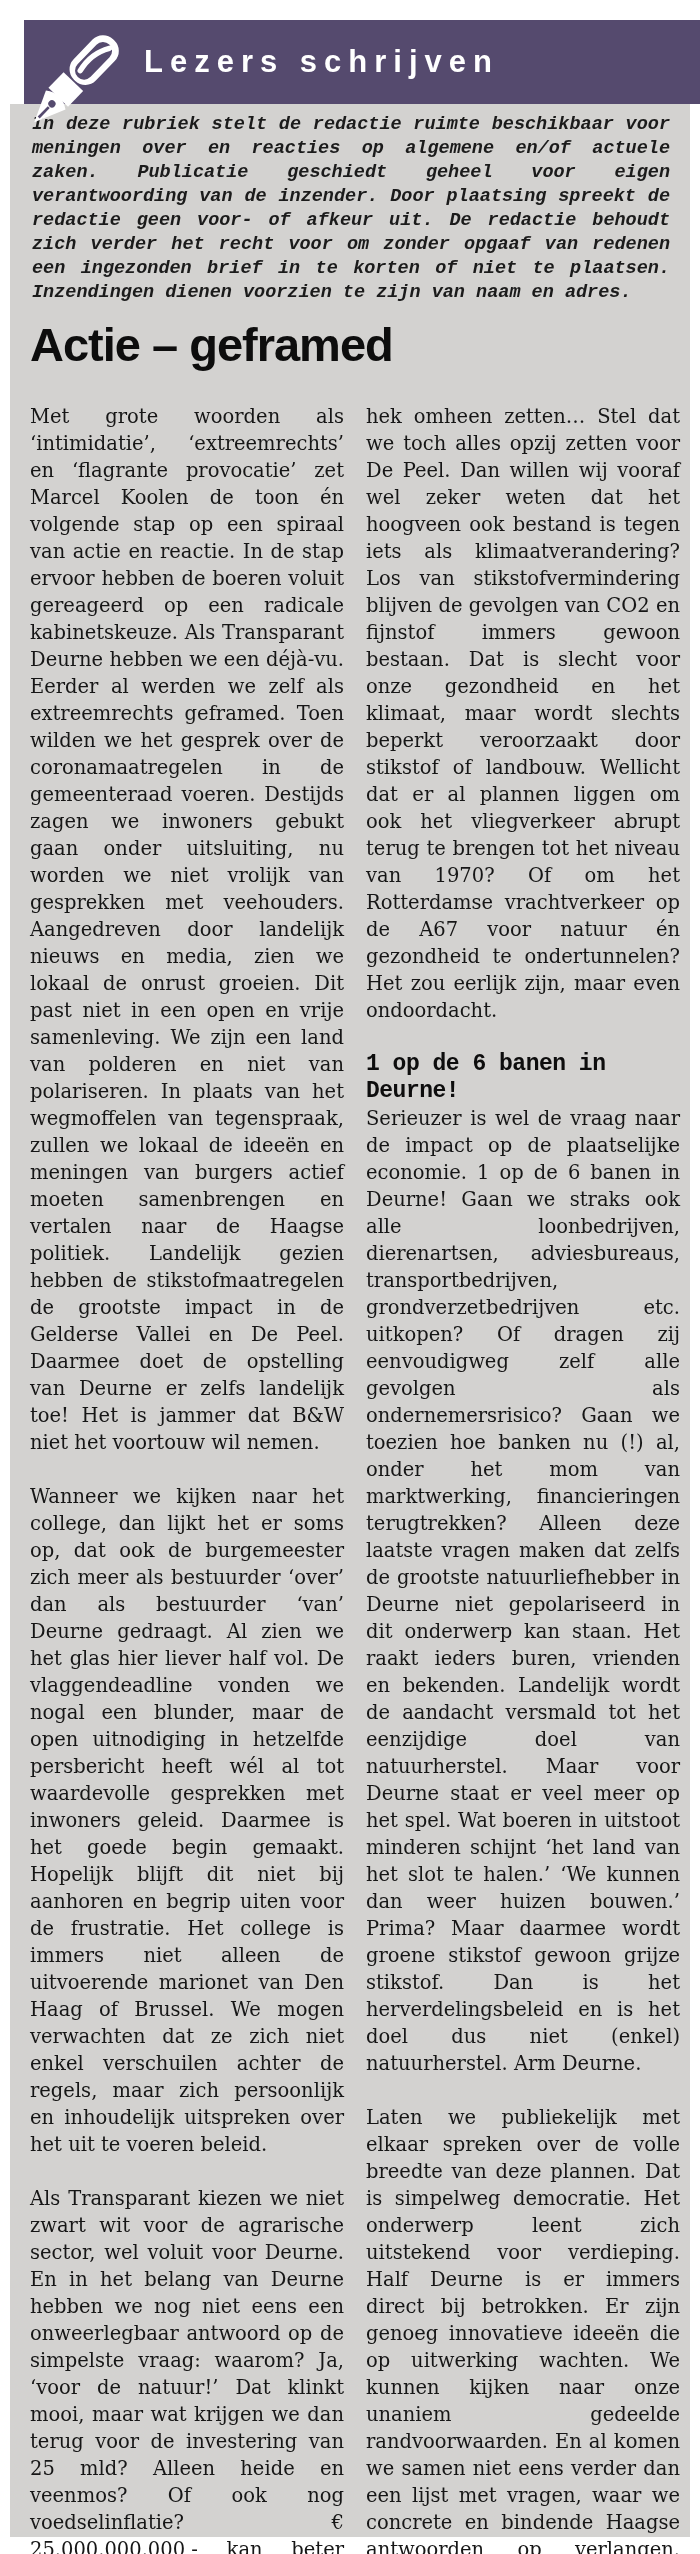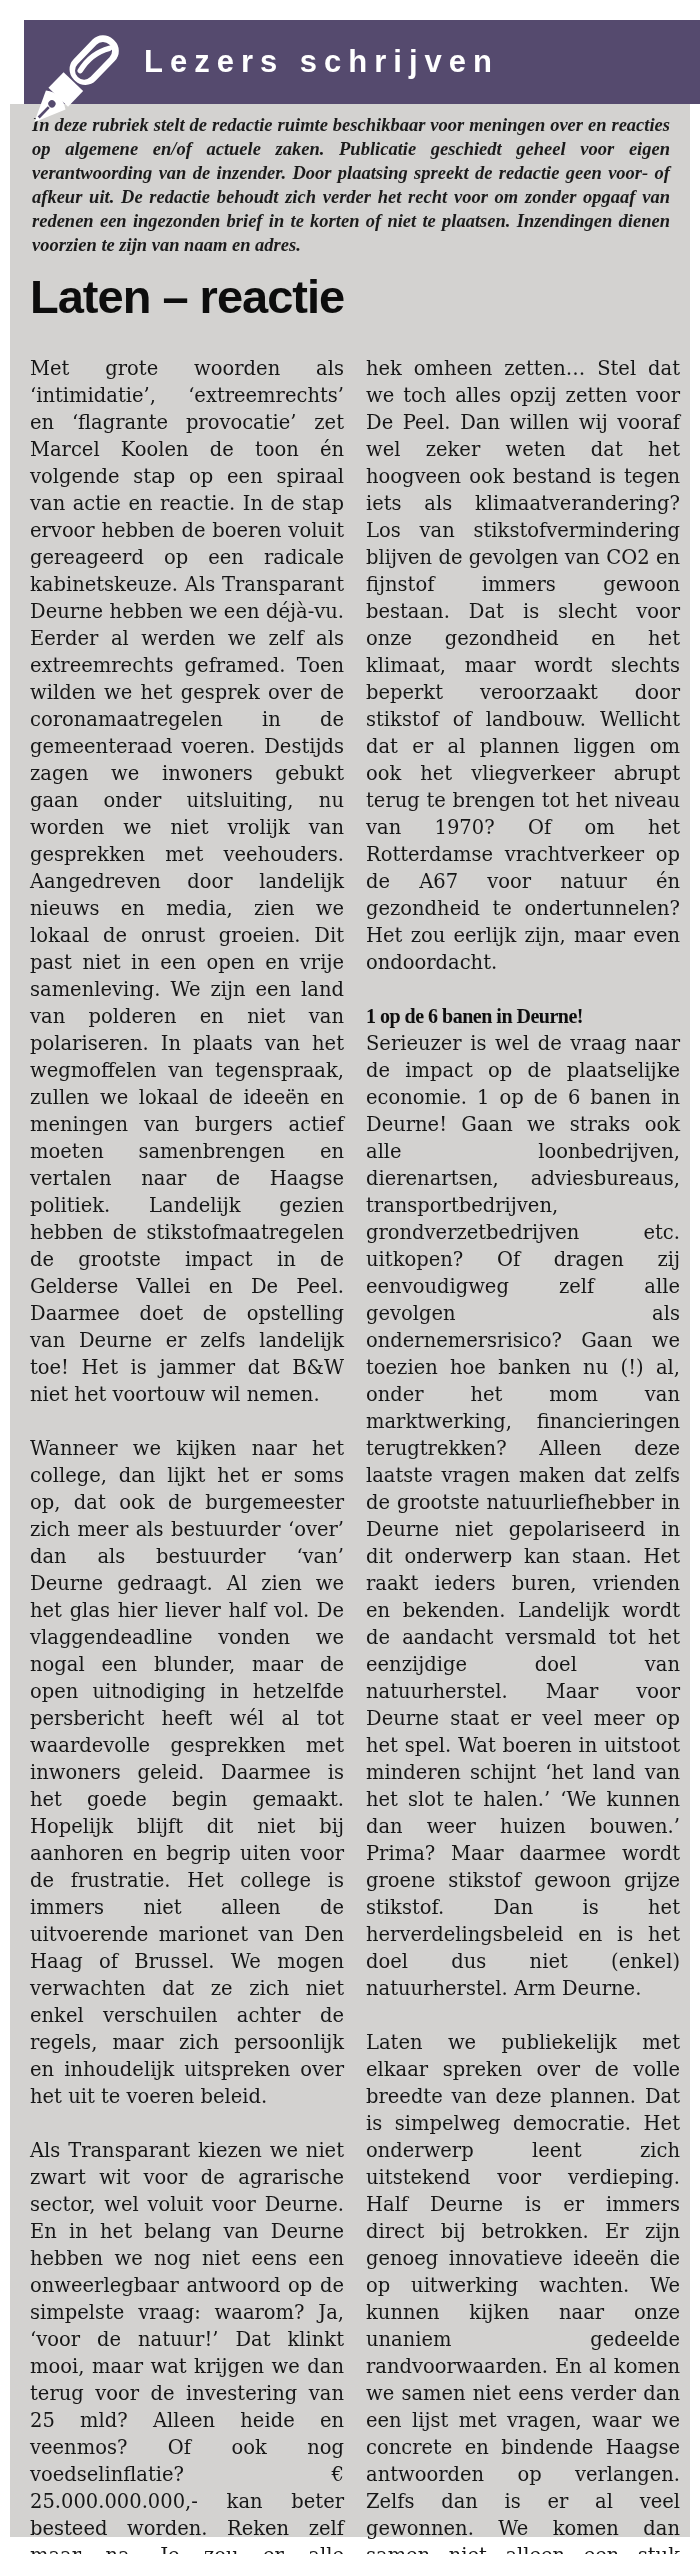--- a/index.html
+++ b/index.html
@@ -28,21 +28,21 @@
   .panel{
     position:absolute;left:10px;top:104px;width:680px;height:2433px;
     background:#d3d2d0;
     box-sizing:border-box;
   }
   .intro{
     margin:0;padding:9px 20px 0 22px;
     font-style:italic;font-weight:bold;
     font-size:18.5px;line-height:24px;
     text-align:justify;
-    font-family:Liberation Serif, serif;
+    font-family:Liberation Mono, monospace;
   }
   .headline{
     margin:15px 0 0 20px;
     font-size:47px;line-height:50px;font-weight:bold;
     letter-spacing:-1px;
     font-family:"Liberation Sans",sans-serif;
     color:#0d0d0d;
   }
   .columns{
     display:flex;gap:22px;
@@ -53,22 +53,22 @@
     width:314px;flex:0 0 314px;
     font-family:"DejaVu Serif","Liberation Serif",serif;
     font-size:19.5px;line-height:27px;
     text-align:justify;
     color:#161616;
   }
   .col p{margin:0 0 27px 0;}
   .col p:last-child{margin-bottom:0;}
   .col h3{
     margin:0 0 0 0;
-    font-family:Liberation Serif, serif;
-    font-size:20px;line-height:27px;font-weight:bold;
+    font-family:Liberation Mono, monospace;
+    font-size:23px;line-height:27px;font-weight:bold;
     letter-spacing:-0.5px;
     text-align:left;
     color:#0d0d0d;
   }
 </style>
 </head>
 <body>
 
 <div class="banner">
   <span class="banner-title">Lezers schrijven</span>
@@ -88,21 +88,21 @@
       <circle cx="60" cy="100" r="4" fill="#554a6e"></circle>
       <line x1="60" y1="105" x2="60" y2="121" stroke="#554a6e" stroke-width="3"></line>
     </g>
   </svg>
 </div>
 
 <div class="panel">
 
   <p class="intro">In deze rubriek stelt de redactie ruimte beschikbaar voor meningen over en reacties op algemene en/of actuele zaken. Publicatie geschiedt geheel voor eigen verantwoording van de inzender. Door plaatsing spreekt de redactie geen voor- of afkeur uit. De redactie behoudt zich verder het recht voor om zonder opgaaf van redenen een ingezonden brief in te korten of niet te plaatsen. Inzendingen dienen voorzien te zijn van naam en adres.</p>
 
-  <h1 class="headline">Laten – reactie</h1>
+  <h1 class="headline">Actie – geframed</h1>
 
   <div class="columns">
 
     <div class="col">
       <p>Met grote woorden als ‘intimidatie’, ‘extreemrechts’ en ‘flagrante provocatie’ zet Marcel Koolen de toon én volgende stap op een spiraal van actie en reactie. In de stap ervoor hebben de boeren voluit gereageerd op een radicale kabinetskeuze. Als Transparant Deurne hebben we een déjà-vu. Eerder al werden we zelf als extreemrechts geframed. Toen wilden we het gesprek over de coronamaatregelen in de gemeenteraad voeren. Destijds zagen we inwoners gebukt gaan onder uitsluiting, nu worden we niet vrolijk van gesprekken met veehouders. Aangedreven door landelijk nieuws en media, zien we lokaal de onrust groeien. Dit past niet in een open en vrije samenleving. We zijn een land van polderen en niet van polariseren. In plaats van het wegmoffelen van tegenspraak, zullen we lokaal de ideeën en meningen van burgers actief moeten samenbrengen en vertalen naar de Haagse politiek. Landelijk gezien hebben de stikstofmaatregelen de grootste impact in de Gelderse Vallei en De Peel. Daarmee doet de opstelling van Deurne er zelfs landelijk toe! Het is jammer dat B&amp;W niet het voortouw wil nemen.</p>
       <p>Wanneer we kijken naar het college, dan lijkt het er soms op, dat ook de burgemeester zich meer als bestuurder ‘over’ dan als bestuurder ‘van’ Deurne gedraagt. Al zien we het glas hier liever half vol. De vlaggendeadline vonden we nogal een blunder, maar de open uitnodiging in hetzelfde persbericht heeft wél al tot waardevolle gesprekken met inwoners geleid. Daarmee is het goede begin gemaakt. Hopelijk blijft dit niet bij aanhoren en begrip uiten voor de frustratie. Het college is immers niet alleen de uitvoerende marionet van Den Haag of Brussel. We mogen verwachten dat ze zich niet enkel verschuilen achter de regels, maar zich persoonlijk en inhoudelijk uitspreken over het uit te voeren beleid.</p>
       <p>Als Transparant kiezen we niet zwart wit voor de agrarische sector, wel voluit voor Deurne. En in het belang van Deurne hebben we nog niet eens een onweerlegbaar antwoord op de simpelste vraag: waarom? Ja, ‘voor de natuur!’ Dat klinkt mooi, maar wat krijgen we dan terug voor de investering van 25 mld? Alleen heide en veenmos? Of ook nog voedselinflatie? € 25.000.000.000,- kan beter besteed worden. Reken zelf maar na. Je zou er alle Natura2000 op land mee kunnen verdubbelen. Al zal Staatsbosbeheer daar dan ook wel weer een groot</p>
     </div>
 
     <div class="col">

